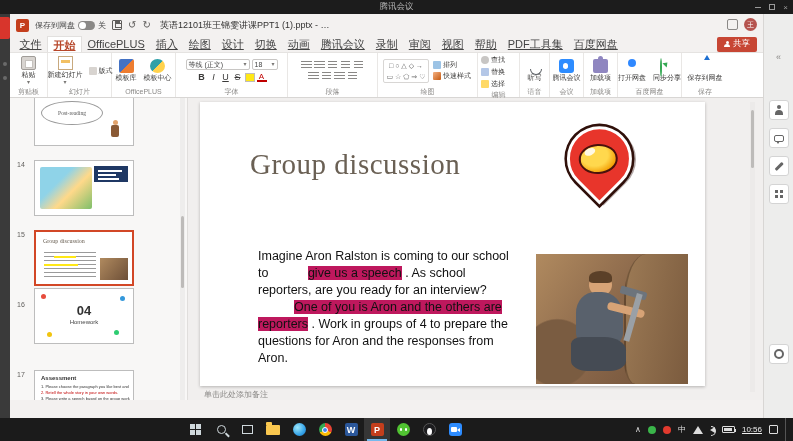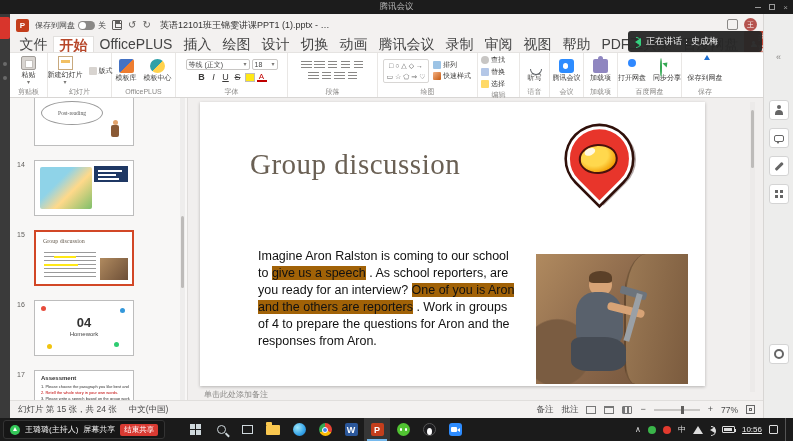--- a/index.html
+++ b/index.html
@@ -36,21 +36,21 @@
   .searchbox{position:absolute;left:324px;top:3px;width:116px;height:15px;background:#fff;border:1px solid #c8c6c4;border-radius:3px;display:flex;align-items:center;gap:4px;padding:0 5px;}
   .mag{width:7px;height:7px;border:1.3px solid #7a7a7a;border-radius:50%;position:relative;flex:none;}
   .mag::after{content:"";position:absolute;left:5px;top:6px;width:4px;height:1.3px;background:#7a7a7a;transform:rotate(45deg);}
   .searchbox input{border:none;outline:none;background:transparent;font-size:8px;width:88px;color:#333;font-family:"Liberation Sans",sans-serif;}
   .tbar-right{position:absolute;right:6px;top:4px;display:flex;gap:6px;align-items:center;}
   .tb-sq{width:11px;height:11px;border:1px solid #8a8886;border-radius:2px;}
   .avatar{width:13px;height:13px;border-radius:50%;background:#b5534e;color:#fff;font-size:7px;display:flex;align-items:center;justify-content:center;}
 
   
   .tabs{left:0;top:22px;width:753px;height:16px;display:flex;align-items:stretch;padding-left:4px;position:absolute;background:#f3f1f0;}
-  .tab{font-size:14px;color:#444;padding:0 5.5px;line-height:16px;white-space:nowrap;}
+  .tab{font-size:11px;color:#444;padding:0 5.5px;line-height:16px;white-space:nowrap;text-decoration:underline;}
   .tab.active{background:#fff;color:#b7472a;border:1px solid #e2e0de;border-bottom:none;font-weight:bold;}
   .share-btn{margin-left:auto;margin-right:6px;align-self:center;display:flex;align-items:center;gap:3px;background:#c74634;color:#fff;border-radius:2px;font-size:8.5px;padding:1.5px 7px;}
   .share-person{width:6px;height:6px;position:relative;}
   .share-person::before{content:"";position:absolute;left:1.5px;top:0;width:3px;height:3px;border-radius:50%;background:#fff;}
   .share-person::after{content:"";position:absolute;left:0;top:3.2px;width:6px;height:3px;border-radius:3px 3px 0 0;background:#fff;}
 
   
   .ribbon{left:0;top:38px;width:753px;height:46px;background:#fff;border-top:1px solid #e5e3e1;border-bottom:1px solid #d8d6d4;display:flex;position:absolute;}
   .rgroup{height:100%;border-right:1px solid #e9e7e5;display:flex;flex-direction:column;padding:2px 2px 0 2px;flex:none;}
   .rg-content{flex:1;display:flex;align-items:center;justify-content:center;gap:3px;}
@@ -119,21 +119,21 @@
   .doodle{position:absolute;width:5px;height:5px;border-radius:50%;}
 
   .t17-title{position:absolute;left:6px;top:4px;font-size:6px;font-weight:bold;color:#333;}
   .t17-line{position:absolute;left:6px;right:3px;font-size:4px;color:#333;white-space:nowrap;overflow:hidden;}
   .t17-line b{color:#c00000;font-weight:normal;}
 
   .slidearea{left:178px;top:0;width:575px;height:302px;position:absolute;}
   .slide{position:absolute;left:12px;top:4px;width:505px;height:284px;background:#fff;box-shadow:0 1px 3px rgba(0,0,0,.25);}
   .slide-title{position:absolute;left:50px;top:46px;font-family:"Liberation Serif",serif;font-size:29px;color:#6a6054;letter-spacing:0.5px;}
   .slide-body{position:absolute;left:58px;top:146px;width:257px;font-size:12.5px;line-height:17px;color:#111;}
-  .seg.hl{background:#a16207;}
+  .seg.hl{background:#be185d;margin-left:36px;}
   .notes-hint{position:absolute;left:16px;top:291px;font-size:8px;color:#8a8886;}
   .sscroll{position:absolute;right:8px;top:4px;width:5px;height:290px;background:#eceae9;}
   .sscroll-thumb{position:absolute;left:1px;top:8px;width:3px;height:58px;background:#bdbbb9;border-radius:2px;}
 
   
   .pin{position:relative;}
   .pin-body{position:absolute;left:12%;top:4%;width:68%;height:68%;background:#e8352b;border:0.22em solid #fff;
             box-shadow:0 0 0 0.16em #30100a,0.14em 0.22em 0 rgba(40,10,5,.35);
             border-radius:50% 50% 50% 0;transform:rotate(-45deg);}
   .pin-core{position:absolute;left:16%;top:24%;width:66%;height:50%;transform:rotate(42deg);
@@ -497,21 +497,21 @@
           <span class="pin t15-pin" style="width:15px;height:15px;font-size:3px">
             
           </span>
           <span class="t15-text"></span>
           <span class="t15-hl" style="left:18px;top:24px;width:22px"></span>
           <span class="t15-hl" style="left:8px;top:32px;width:34px"></span>
           <span class="t15-photo"></span>
         </div>
 
         <span class="tnum" style="top:203px">16</span>
-        <div class="thumb" style="top:202px">
+        <div class="thumb" style="top:190px">
           <span class="doodle" style="left:6px;top:5px;background:#e74c3c"></span>
           <span class="doodle" style="right:8px;top:7px;background:#3498db"></span>
           <span class="doodle" style="left:12px;bottom:6px;background:#f1c40f"></span>
           <span class="doodle" style="right:14px;bottom:8px;background:#2ecc71"></span>
           <span class="t16-big">04</span>
           <span class="t16-cap">Homework</span>
         </div>
 
         <span class="tnum" style="top:273px">17</span>
         <div class="thumb" style="top:272px">
@@ -550,38 +550,20 @@
         </div>
 
         <div class="notes-hint">单击此处添加备注</div>
 
         <div class="sscroll">
           <span class="sscroll-thumb"></span>
         </div>
       </div>
     </div>
 
-    <div class="sbar">
-      <span>幻灯片 第 15 张，共 24 张</span>
-      <span>中文(中国)</span>
-      <span class="sbar-right">
-        <span>备注</span>
-        <span>批注</span>
-        <span class="vicon"></span>
-        <span class="vicon v2"></span>
-        <span class="vicon v3"></span>
-        <span class="zsign">−</span>
-        <span class="ztrack">
-            <span class="zknob"></span>
-          </span>
-        <span class="zsign">+</span>
-        <span>77%</span>
-        <span class="fit"></span>
-      </span>
-    </div>
   </div>
 
   <div class="rail">
     <span class="rail-chev">«</span>
     <span class="railbtn" style="top:86px">
         <span class="rb-person"></span>
       </span>
     <span class="railbtn" style="top:114px">
         <span class="rb-bubble"></span>
       </span>
@@ -589,24 +571,20 @@
         <span class="rb-pen"></span>
       </span>
     <span class="railbtn" style="top:170px">
         <span class="rb-grid"></span>
       </span>
     <span class="railbtn" style="top:330px">
         <span class="rb-gear"></span>
       </span>
   </div>
 
-  <div class="toast">
-    <span class="spk"></span>
-    <span class="toast-txt">正在讲话：史成梅</span>
-  </div>
 
   <div class="taskbar">
     <span class="tb-btn" style="margin-left:182px">
         <span class="i-win"></span>
       </span>
     <span class="tb-btn">
         <span class="i-searchc"></span>
       </span>
     <span class="tb-btn">
         <span class="i-tview"></span>
@@ -643,20 +621,14 @@
       <span class="tray-txt">中</span>
       <span class="i-wifi"></span>
       <span class="i-vol"></span>
       <span class="i-batt"></span>
       <span class="time">10:56</span>
       <span class="i-notif"></span>
       <span class="desk-sliver"></span>
     </span>
   </div>
 
-  <div class="pill">
-    <span class="pill-ic"></span>
-    <span class="pill-txt">王璐璐(主持人)</span>
-    <span class="pill-txt">屏幕共享</span>
-    <span class="pill-stop">结束共享</span>
-  </div>
 
 </div>
 
 </body></html>

